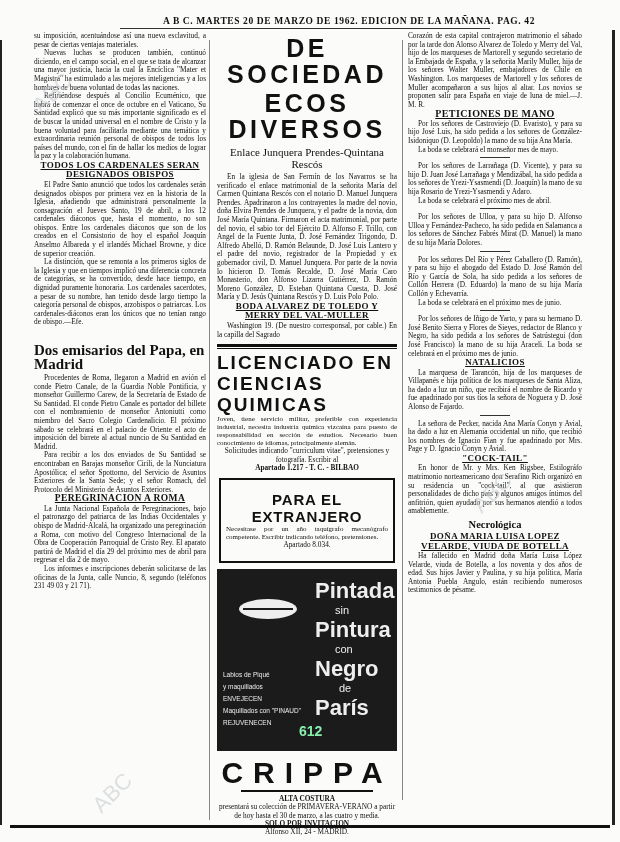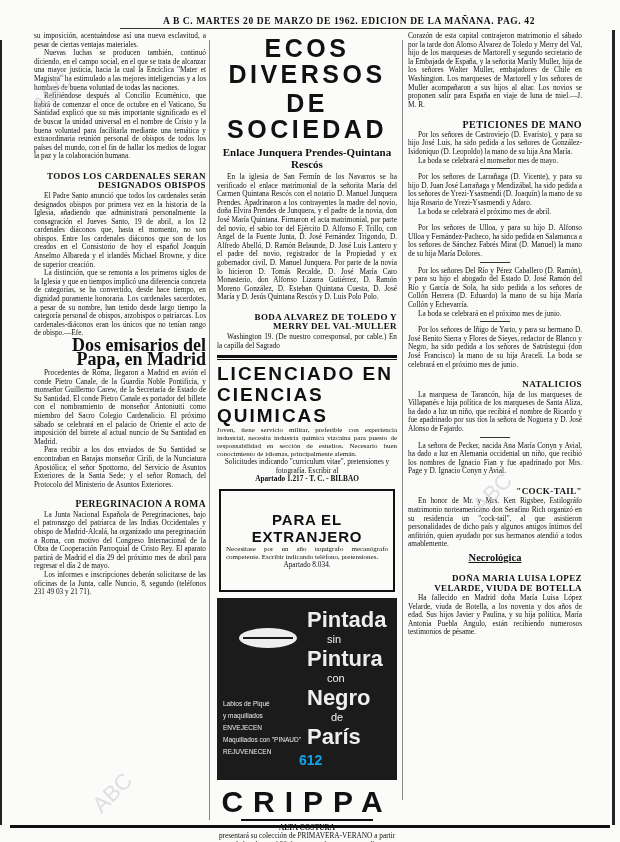--- a/index.html
+++ b/index.html
@@ -5,41 +5,41 @@
   html, body { margin:0; padding:0; background:#fff; }
   body { width:620px; height:842px; position:relative; overflow:hidden; font-family:"DejaVu Serif", serif; color:#111; }
   .page { position:absolute; left:0; top:0; width:620px; height:842px; background:#fbfbfa; }
   .masthead { position:absolute; top:16px; left:95px; width:440px; text-align:right; font-size:9.5px; font-weight:bold; letter-spacing:0.6px; font-family:"Liberation Serif", serif; }
   .masthead-rule { position:absolute; top:28px; left:120px; width:370px; border-top:1px solid #333; }
   .col { position:absolute; top:32px; font-size:7.3px; line-height:8.6px; text-align:justify; font-family:"Liberation Serif", serif; }
   .col p { margin:0; text-indent:10px; }
   .c1 { left:34px; width:172px; }
   .c2 { left:217px; width:180px; }
   .c3 { left:408px; width:174px; }
-  .h-caps { font-weight:bold; text-align:right; font-size:9px; line-height:9.5px; letter-spacing:0.4px; margin:11px 0 1px; }
-  .h-bold { font-weight:bold; text-align:right; font-size:18px; line-height:14px; margin:0 0 3px; }
-  .h-mid { font-weight:bold; text-align:center; font-size:10.5px; line-height:11px; margin:3px 0 2px;text-decoration:underline; }
+  .h-caps { font-weight:bold; text-align:center; font-size:9px; line-height:9.5px; letter-spacing:0.4px; margin:0 0 1px;text-decoration:underline; }
+  .h-bold { font-weight:bold; text-align:left; font-size:15px; line-height:14px; margin:16px 0 3px; }
+  .h-mid { font-weight:bold; text-align:center; font-size:10.5px; line-height:11px; margin:3px 0 2px; }
   .big-title { font-family:"Liberation Sans", sans-serif; font-weight:bold; font-size:25px; letter-spacing:3.5px; line-height:26px; text-align:center; margin:3px 0 2px; }
-  .sub-title { font-weight:bold; text-align:center; font-size:11px; line-height:12px; margin:4px 0 3px; }
+  .sub-title { font-weight:normal; text-align:center; font-size:11px; line-height:12px; margin:4px 0 3px; }
   .sep { width:30px; border-top:1px solid #333; margin:3px auto 4px; }
   .thick-rule { border-top:3px solid #111; margin:5px 0 1px; }
   .thin-rule { border-top:1px solid #111; margin:0 0 3px; }
   .ad-licenciado { font-family:"Liberation Sans", sans-serif; font-weight:bold; font-size:19px; letter-spacing:2px; line-height:21px; text-align:left; }
   .ad-text { font-size:7px; line-height:8px; text-align:justify; }
   .ad-center { text-align:center; font-size:7.3px; line-height:8.4px; }
-  .box-extranjero { border:2px solid #111; margin:6px 2px; padding:20px 5px; }
+  .box-extranjero { border:2px solid #111; margin:6px 2px; padding:11px 5px; }
   .box-title { font-family:"Liberation Sans", sans-serif; font-weight:bold; font-size:15px; text-align:center; letter-spacing:0.8px; line-height:17px; }
   .pinaud { position:relative; height:182px; margin:4px 0; background:#1b1b1b; overflow:hidden; }
   .pinaud .lips { position:absolute; left:22px; top:30px; width:58px; height:20px; border-radius:50%; background:#eee; }
   .pinaud .lips-line { position:absolute; left:26px; top:39px; width:50px; border-top:2px solid #1b1b1b; }
-  .pinaud .slogan { position:absolute; right:10px; top:10px; width:80px; color:#eee; font-family:"Liberation Sans", sans-serif; text-align:left; }
+  .pinaud .slogan { position:absolute; right:2px; top:10px; width:80px; color:#eee; font-family:"Liberation Sans", sans-serif; text-align:left; }
   .pinaud .slogan span { display:block; font-size:11px; line-height:15px; }
   .pinaud .slogan .big { font-size:22px; font-weight:bold; line-height:24px; }
   .pinaud .left-text { position:absolute; left:6px; top:100px; width:90px; color:#eee; font-size:6.5px; line-height:12px; font-family:"Liberation Sans", sans-serif; }
-  .pinaud .num { position:absolute; left:82px; top:158px; color:#0ea5e9; font-family:"Liberation Sans", sans-serif; font-weight:bold; font-size:14px; }
+  .pinaud .num { position:absolute; left:82px; top:158px; color:#86efac; font-family:"Liberation Sans", sans-serif; font-weight:bold; font-size:14px; }
   .crippa { font-family:"Liberation Sans", sans-serif; font-weight:bold; font-size:30px; letter-spacing:10px; text-align:center; line-height:32px; margin-top:6px; }
   .crippa-rule { border-top:2px solid #111; margin:1px 24px 3px; }
   .vbar { position:absolute; background:#222; }
   .bottom-bar { position:absolute; left:10px; top:825px; width:600px; height:3px; background:#111; }
   .watermark { position:absolute; color:#c9cdd2; font-family:"Liberation Sans", sans-serif; font-size:22px; opacity:0.6; transform:rotate(-45deg); }
 </style>
 </head>
 <body>
 
 <div class="page">
@@ -56,22 +56,22 @@
     <p>La distinción, que se remonta a los primeros siglos de la Iglesia y que en tiempos implicó una diferencia concreta de categorías, se ha convertido, desde hace tiempo, en dignidad puramente honoraria. Los cardenales sacerdotes, a pesar de su nombre, han tenido desde largo tiempo la categoría personal de obispos, arzobispos o patriarcas. Los cardenales-diáconos eran los únicos que no tenían rango de obispo.—Efe.</p>
     <div class="h-bold">Dos emisarios del Papa, en Madrid</div>
     <p>Procedentes de Roma, llegaron a Madrid en avión el conde Pietro Canale, de la Guardia Noble Pontificia, y monseñor Guillermo Carew, de la Secretaría de Estado de Su Santidad. El conde Pietro Canale es portador del billete con el nombramiento de monseñor Antoniutti como miembro del Sacro Colegio Cardenalicio. El próximo sábado se celebrará en el palacio de Oriente el acto de imposición del birrete al actual nuncio de Su Santidad en Madrid.</p>
     <p>Para recibir a los dos enviados de Su Santidad se encontraban en Barajas monseñor Cirili, de la Nunciatura Apostólica; el señor Spottorno, del Servicio de Asuntos Exteriores de la Santa Sede; y el señor Romach, del Protocolo del Ministerio de Asuntos Exteriores.</p>
     <div class="h-caps" style="font-size:9.5px">PEREGRINACION A ROMA</div>
     <p>La Junta Nacional Española de Peregrinaciones, bajo el patronazgo del patriarca de las Indias Occidentales y obispo de Madrid-Alcalá, ha organizado una peregrinación a Roma, con motivo del Congreso Internacional de la Obra de Cooperación Parroquial de Cristo Rey. El aparato partirá de Madrid el día 29 del próximo mes de abril para regresar el día 2 de mayo.</p>
     <p>Los informes e inscripciones deberán solicitarse de las oficinas de la Junta, calle Nuncio, 8, segundo (teléfonos 231 49 03 y 21 71).</p>
   </div>
 
   <div class="col c2">
+    <div class="big-title">DE SOCIEDAD</div>
     <div class="big-title">ECOS DIVERSOS</div>
-    <div class="big-title">DE SOCIEDAD</div>
     <div class="sub-title">Enlace Junquera Prendes-Quintana Rescós</div>
     <p>En la iglesia de San Fermín de los Navarros se ha verificado el enlace matrimonial de la señorita María del Carmen Quintana Rescós con el notario D. Manuel Junquera Prendes. Apadrinaron a los contrayentes la madre del novio, doña Elvira Prendes de Junquera, y el padre de la novia, don José María Quintana. Firmaron el acta matrimonial, por parte del novio, el sabio tor del Ejército D. Alfonso F. Trillo, con Angel de la Fuente Junta, D. José Fernández Trigondo, D. Alfredo Abelló, D. Ramón Belaunde, D. José Luis Lantero y el padre del novio, registrador de la Propiedad y ex gobernador civil, D. Manuel Junquera. Por parte de la novia lo hicieron D. Tomás Recalde, D. José María Caro Monasterio, don Alfonso Lizarra Gutiérrez, D. Ramón Moreno González, D. Esteban Quintana Cuesta, D. José María y D. Jesús Quintana Rescós y D. Luis Polo Polo.</p>
     <div class="h-caps">BODA ALVAREZ DE TOLEDO Y MERRY DEL VAL-MULLER</div>
     <p>Washington 19. (De nuestro corresponsal, por cable.) En la capilla del Sagrado</p>
 
     <div class="thick-rule"></div>
     <div class="thin-rule"></div>
 
     <div>
       <div class="ad-licenciado">LICENCIADO EN</div>

